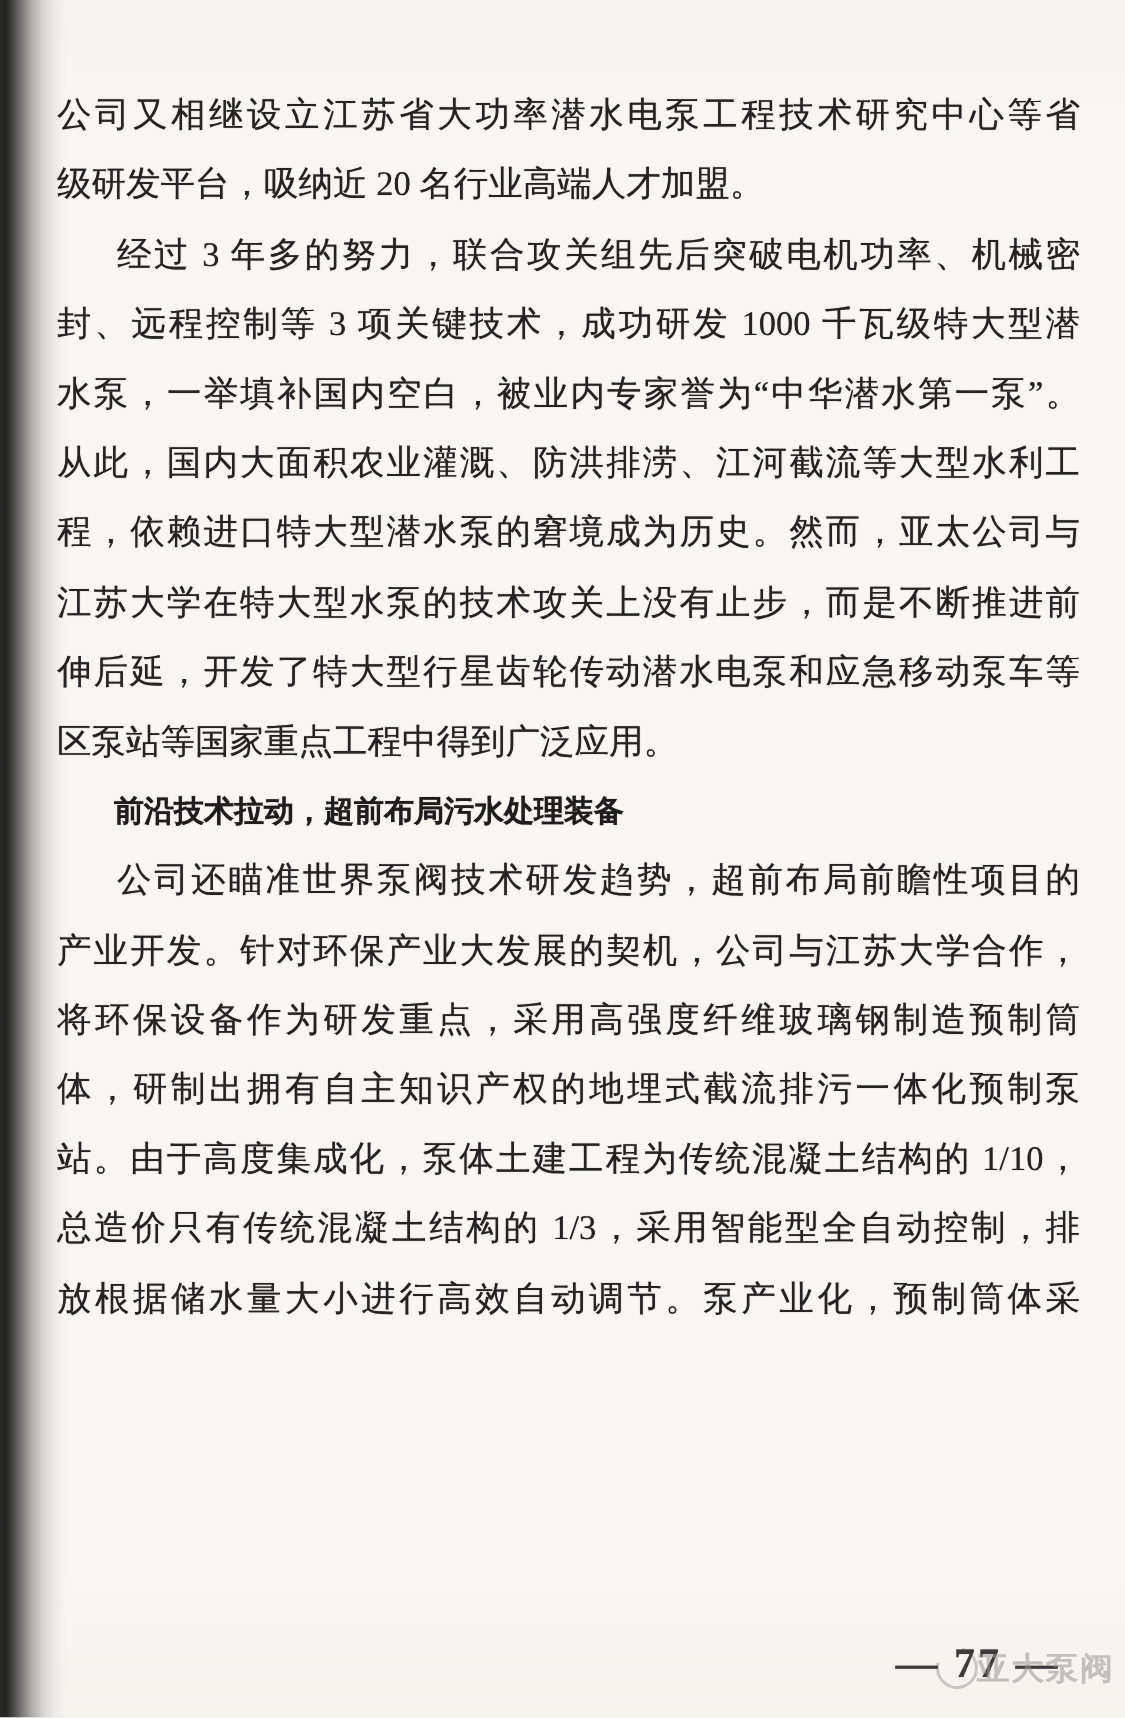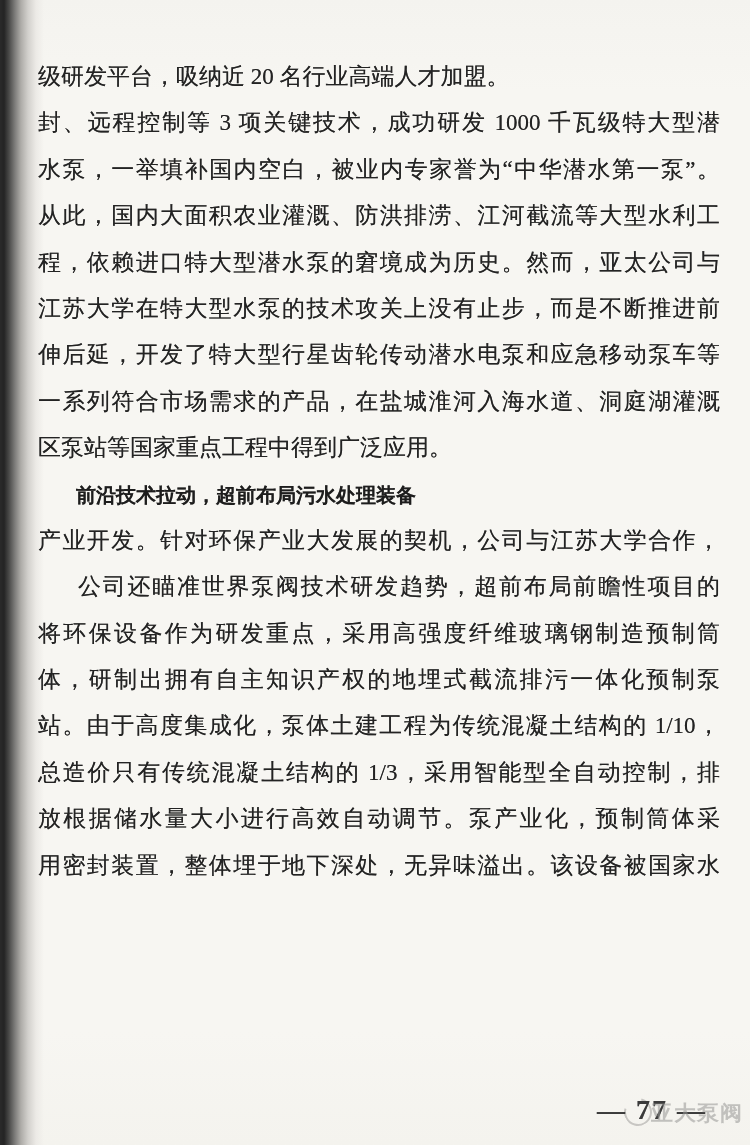--- a/index.html
+++ b/index.html
@@ -71,40 +71,40 @@
 </style>
 </head>
 <body>
 
 <div class="page">
 
   <div class="scan-edge"></div>
 
   <div class="text-col">
 
+    <div class="line">公司又相继设立江苏省大功率潜水电泵工程技术研究中心等省</div>
     <div class="line last">级研发平台，吸纳近 20 名行业高端人才加盟。</div>
 
+    <div class="line indent">经过 3 年多的努力，联合攻关组先后突破电机功率、机械密</div>
     <div class="line">封、远程控制等 3 项关键技术，成功研发 1000 千瓦级特大型潜</div>
     <div class="line">水泵，一举填补国内空白，被业内专家誉为“中华潜水第一泵”。</div>
     <div class="line">从此，国内大面积农业灌溉、防洪排涝、江河截流等大型水利工</div>
     <div class="line">程，依赖进口特大型潜水泵的窘境成为历史。然而，亚太公司与</div>
     <div class="line">江苏大学在特大型水泵的技术攻关上没有止步，而是不断推进前</div>
     <div class="line">伸后延，开发了特大型行星齿轮传动潜水电泵和应急移动泵车等</div>
-    <div class="line">一系列符合市场需求的产品，在盐城淮河入海水道、洞庭湖灌溉</div>
     <div class="line last">区泵站等国家重点工程中得到广泛应用。</div>
 
     <div class="heading">前沿技术拉动，超前布局污水处理装备</div>
 
+    <div class="line indent">公司还瞄准世界泵阀技术研发趋势，超前布局前瞻性项目的</div>
     <div class="line">产业开发。针对环保产业大发展的契机，公司与江苏大学合作，</div>
-    <div class="line indent">公司还瞄准世界泵阀技术研发趋势，超前布局前瞻性项目的</div>
     <div class="line">将环保设备作为研发重点，采用高强度纤维玻璃钢制造预制筒</div>
     <div class="line">体，研制出拥有自主知识产权的地埋式截流排污一体化预制泵</div>
     <div class="line">站。由于高度集成化，泵体土建工程为传统混凝土结构的 1/10，</div>
     <div class="line">总造价只有传统混凝土结构的 1/3，采用智能型全自动控制，排</div>
     <div class="line">放根据储水量大小进行高效自动调节。泵产业化，预制筒体采</div>
-    <div class="line">用密封装置，整体埋于地下深处，无异味溢出。该设备被国家水</div>
   </div>
 
   <div class="watermark-circle"></div>
   <div class="page-number">— 77 —</div>
   <div class="watermark-text">亚大泵阀</div>
 
 </div>
 
 </body></html>

